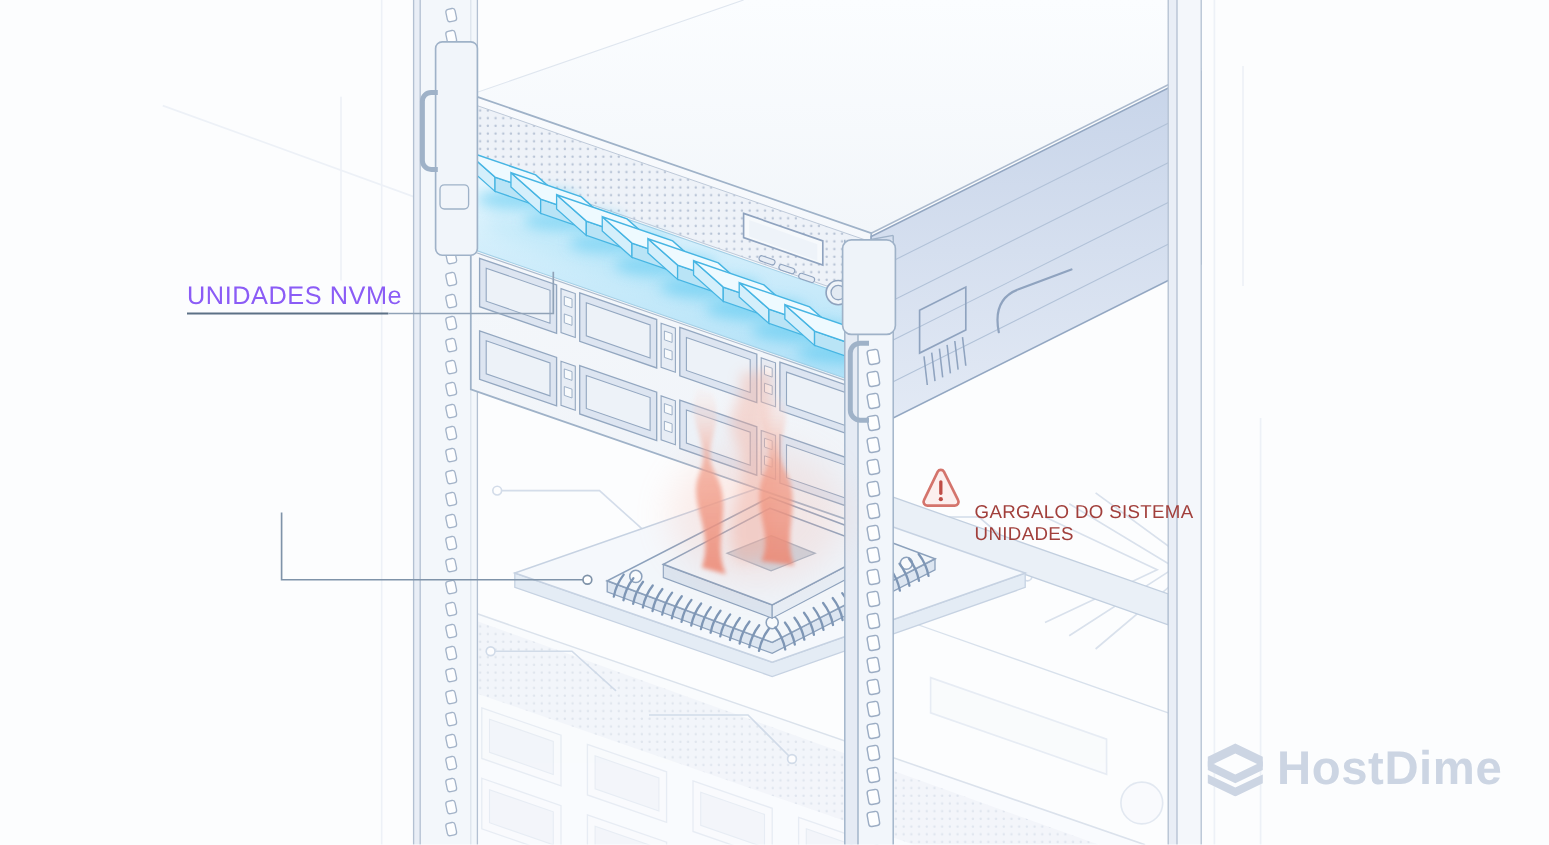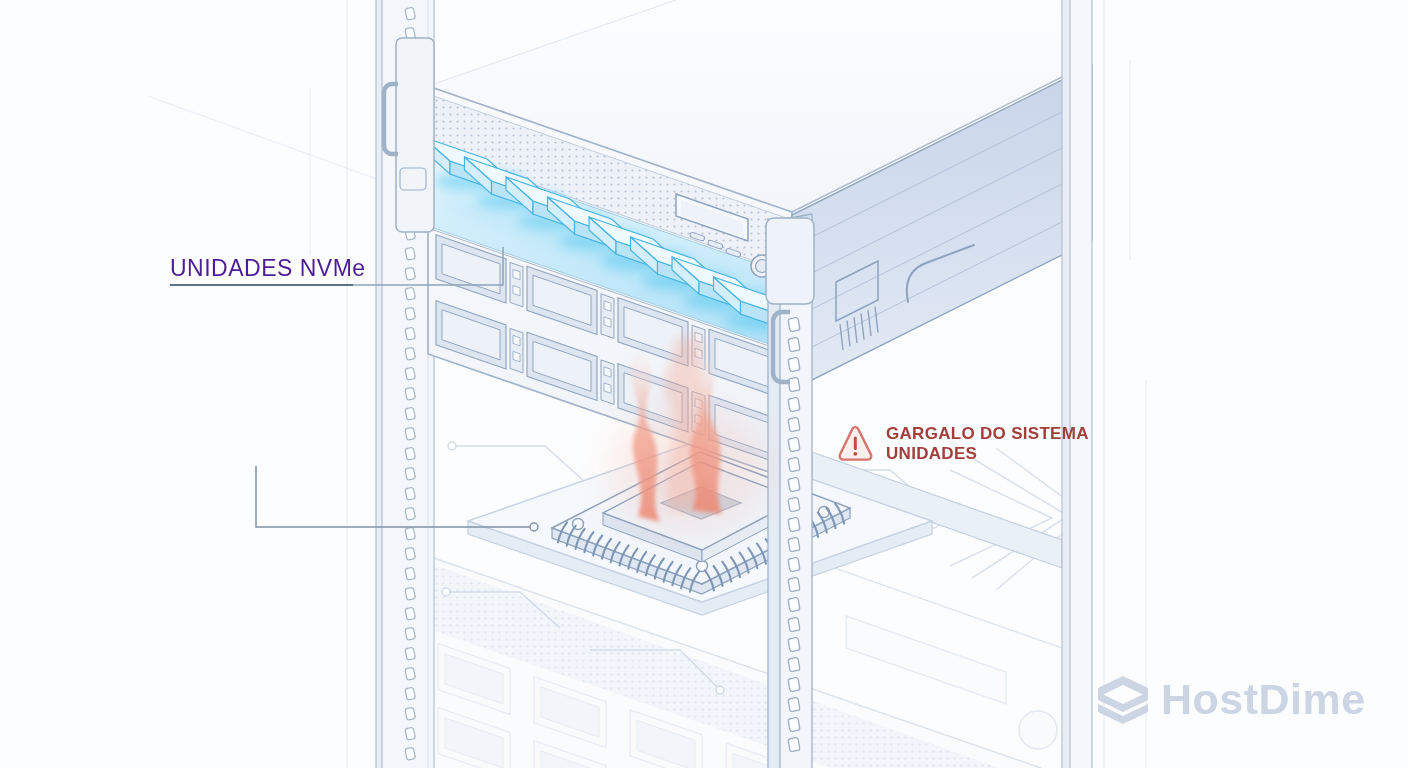--- a/index.html
+++ b/index.html
@@ -1,25 +1,25 @@
 <!DOCTYPE html>
 <html><head>
 <meta charset="utf-8">
 <style>
   html,body{margin:0;padding:0;background:#fff;}
   .stage{position:relative;width:1408px;height:768px;overflow:hidden;
          background:#fcfdfe;font-family:"Liberation Sans",sans-serif;}
   .illus{position:absolute;left:0;top:0;}
   .overlay{position:absolute;left:0;top:0;width:100%;height:100%;pointer-events:none;}
-  .lbl{position:absolute;color:#4c1d95;font-size:23px;font-weight:400;
+  .lbl{position:absolute;color:#8b5cf6;font-size:23px;font-weight:400;
        letter-spacing:.5px;line-height:25px;white-space:nowrap;}
   .lbl-nvme{left:170px;top:256px;}
   .lbl-cpu{left:150px;top:407px;width:180px;text-align:right;}
   .warn{position:absolute;left:836px;top:424px;display:flex;gap:11px;align-items:flex-start;}
-  .warn-text{color:#a13f3b;font-size:17px;font-weight:700;letter-spacing:.3px;line-height:20px;white-space:nowrap;}
+  .warn-text{color:#a13f3b;font-size:17px;font-weight:400;letter-spacing:.3px;line-height:20px;white-space:nowrap;margin-top:32px;}
   .brand{position:absolute;left:1096px;top:674px;display:flex;align-items:center;gap:11px;}
   .brand-text{color:#ccd5e3;font-size:43px;font-weight:700;letter-spacing:.5px;line-height:50px;}
 </style>
 </head>
 <body>
 
 <div class="stage">
 
 <svg class="illus" width="1408" height="768" viewBox="0 0 1408 768">
   <defs>

